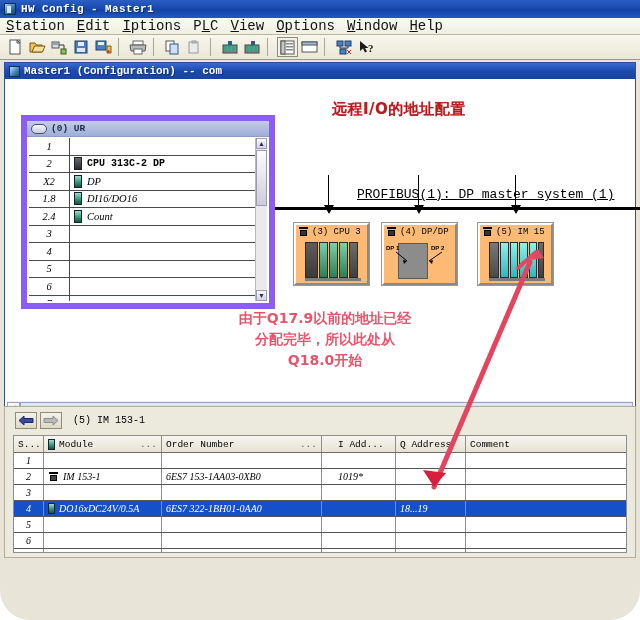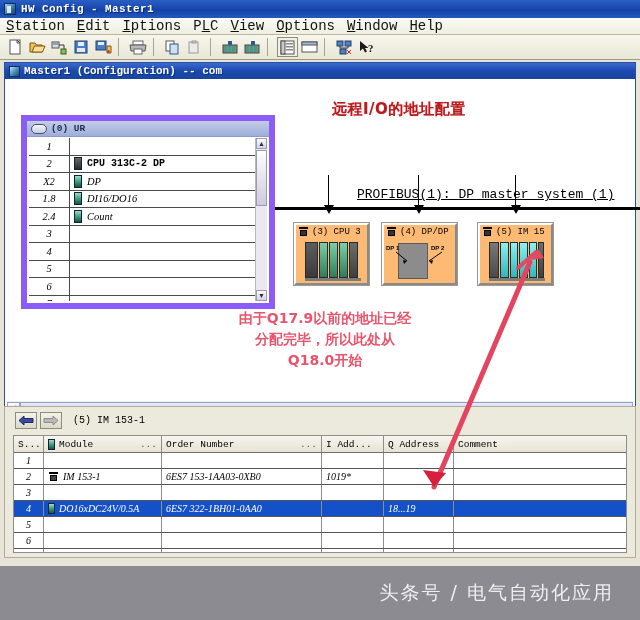--- a/index.html
+++ b/index.html
@@ -202,21 +202,21 @@
   .dhead{display:flex;height:16px;
     background:linear-gradient(180deg,#f7f6ee 0%,#e6e3d4 100%);border-bottom:1px solid #6d6d6d;}
   .dhead div{
     border-right:1px solid #8d8d8d;box-sizing:border-box;display:flex;align-items:center;
     padding-left:4px;font-family:"Liberation Mono",monospace;font-size:9.5px;color:#000;
     overflow:hidden;white-space:nowrap;
   }
   .c0{width:30px;min-width:30px;}
   .c1{width:118px;min-width:118px;}
   .c2{width:160px;min-width:160px;}
-  .c3{width:62px;min-width:62px;}
+  .c3{width:62px;min-width:62px;margin-left:12px;}
   .c4{width:70px;min-width:70px;}
   .c5{flex:1;border-right:none !important;}
   .drow{display:flex;height:16px;border-bottom:1px solid #555;box-sizing:border-box;}
   .drow>div{
     border-right:1px solid #8d8d8d;box-sizing:border-box;display:flex;align-items:center;
     padding-left:4px;font-family:Liberation Serif, serif;font-style:italic;font-size:10px;color:#000;
     overflow:hidden;white-space:nowrap;
   }
   .drow .c0{justify-content:center;padding-left:0;font-family:"Liberation Serif",serif;}
   .drow.sel{background:#1450c8;}
@@ -628,17 +628,14 @@
       </linearGradient>
     </defs>
 
     <path d="M530 262 L434 487" stroke="url(#rg)" stroke-width="5" fill="none" stroke-linecap="round"></path>
     <path d="M434 487 L423 470 L446 473 Z" fill="#d81e3c"></path>
 
     <path d="M518 268 L536 252" stroke="#e0495f" stroke-width="4" fill="none" stroke-linecap="round"></path>
     <path d="M538 249 L531 260 L544 258 Z" fill="#e0495f"></path>
   </svg>
 
-  <div class="wmbar">
-    <div class="wmtxt">头条号 / 电气自动化应用</div>
-  </div>
 
 </div>
 
 </body></html>

